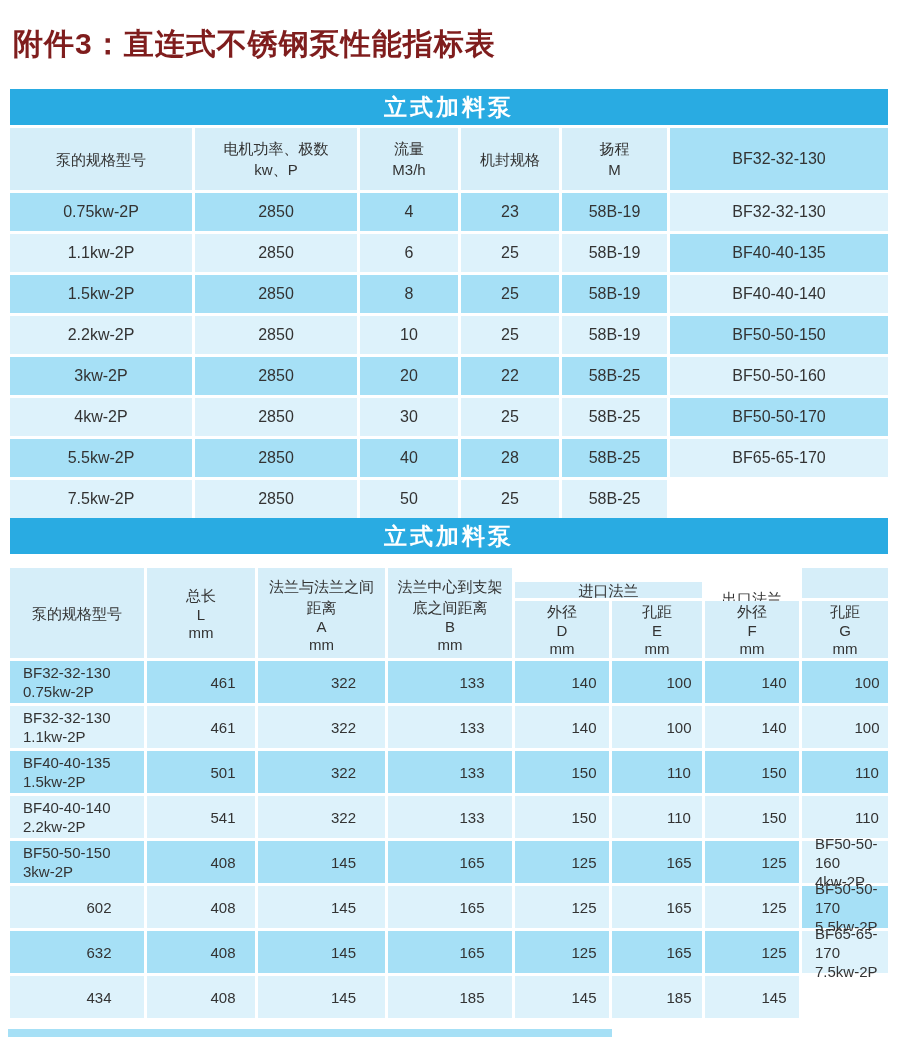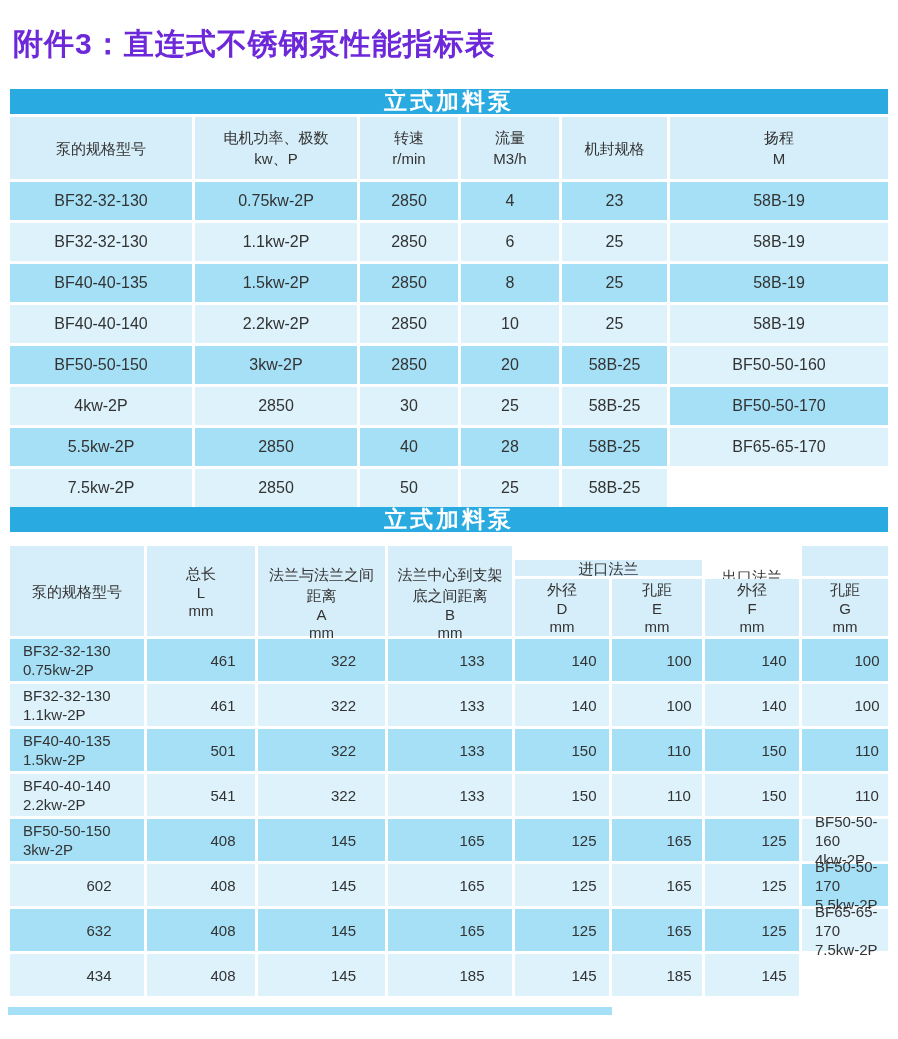--- a/index.html
+++ b/index.html
@@ -3,25 +3,25 @@
 <meta charset="utf-8">
 <style>
   html,body{margin:0;padding:0;}
   body{
     width:898px;height:1039px;background:#ffffff;overflow:hidden;
     font-family:"Liberation Sans","DejaVu Sans",sans-serif;
     color:var(--text,#333);
   }
   .page-title{
     margin:24px 0 24px 13px;
-    font-size:30px;font-weight:bold;color:#6d28d9;letter-spacing:1px;
+    font-size:30px;font-weight:bold;color:#7f1d1d;letter-spacing:1px;
   }
   .table-wrap{width:878px;margin-left:10px;}
   .titlebar{
-    height:25px;background:var(--accent,#29ABE2);color:#fff;
+    height:36px;background:var(--accent,#29ABE2);color:#fff;
     display:flex;align-items:center;justify-content:center;
     font-size:23px;font-weight:bold;letter-spacing:3px;
     margin-bottom:3px;
   }
   .grid{display:grid;gap:3px;background:#fff;}
   .t1-grid{
     grid-template-columns:182px 162px 98px 98px 105px auto;
     grid-template-rows:62px;
     grid-auto-rows:38px;
   }
@@ -36,21 +36,21 @@
     font-size:16px;color:var(--text,#333);
   }
   .hcell{
     background:var(--header-bg,#D6EEF9);
     flex-direction:column;font-size:15px;line-height:21px;
   }
   .sub{line-height:18px;}
   .dark{background:var(--row-dark,#A6E0F6);}
   .light{background:var(--row-light,#DDF2FB);}
   .span2{grid-row:1/3;}
-  .top{justify-content:flex-start;padding-top:18px;}
+  .top{justify-content:flex-start;padding-top:8px;}
   .inlet-group{grid-column:5/7;grid-row:1;margin-top:14px;}
   .outlet-group{grid-column:7;grid-row:1;margin-top:30px;}
   .empty-group{grid-column:8;grid-row:1;}
   .sub-d{grid-column:5;grid-row:2;}
   .sub-e{grid-column:6;grid-row:2;}
   .sub-f{grid-column:7;grid-row:2;}
   .sub-g{grid-column:8;grid-row:2;}
   .model-cell{
     flex-direction:column;align-items:flex-start;justify-content:center;
     padding-left:13px;line-height:19px;font-size:15px;
@@ -70,24 +70,20 @@
   <div class="titlebar">立式加料泵</div>
   <div class="grid t1-grid" id="t1-grid">
       <div class="cell hcell">
         <div>泵的规格型号</div>
       </div>
       <div class="cell hcell">
         <div>电机功率、极数</div>
         <div>kw、P</div>
       </div>
       <div class="cell hcell">
-        <div>转速</div>
-        <div>r/min</div>
-      </div>
-      <div class="cell hcell">
         <div>流量</div>
         <div>M3/h</div>
       </div>
       <div class="cell hcell">
         <div>机封规格</div>
       </div>
       <div class="cell hcell">
         <div>扬程</div>
         <div>M</div>
       </div>
@@ -112,20 +108,21 @@
       <div class="cell light">BF40-40-140</div>
       <div class="cell light">2.2kw-2P</div>
       <div class="cell light">2850</div>
       <div class="cell light">10</div>
       <div class="cell light">25</div>
       <div class="cell light">58B-19</div>
       <div class="cell dark">BF50-50-150</div>
       <div class="cell dark">3kw-2P</div>
       <div class="cell dark">2850</div>
       <div class="cell dark">20</div>
+      <div class="cell dark">22</div>
       <div class="cell dark">58B-25</div>
       <div class="cell light">BF50-50-160</div>
       <div class="cell light">4kw-2P</div>
       <div class="cell light">2850</div>
       <div class="cell light">30</div>
       <div class="cell light">25</div>
       <div class="cell light">58B-25</div>
       <div class="cell dark">BF50-50-170</div>
       <div class="cell dark">5.5kw-2P</div>
       <div class="cell dark">2850</div>

